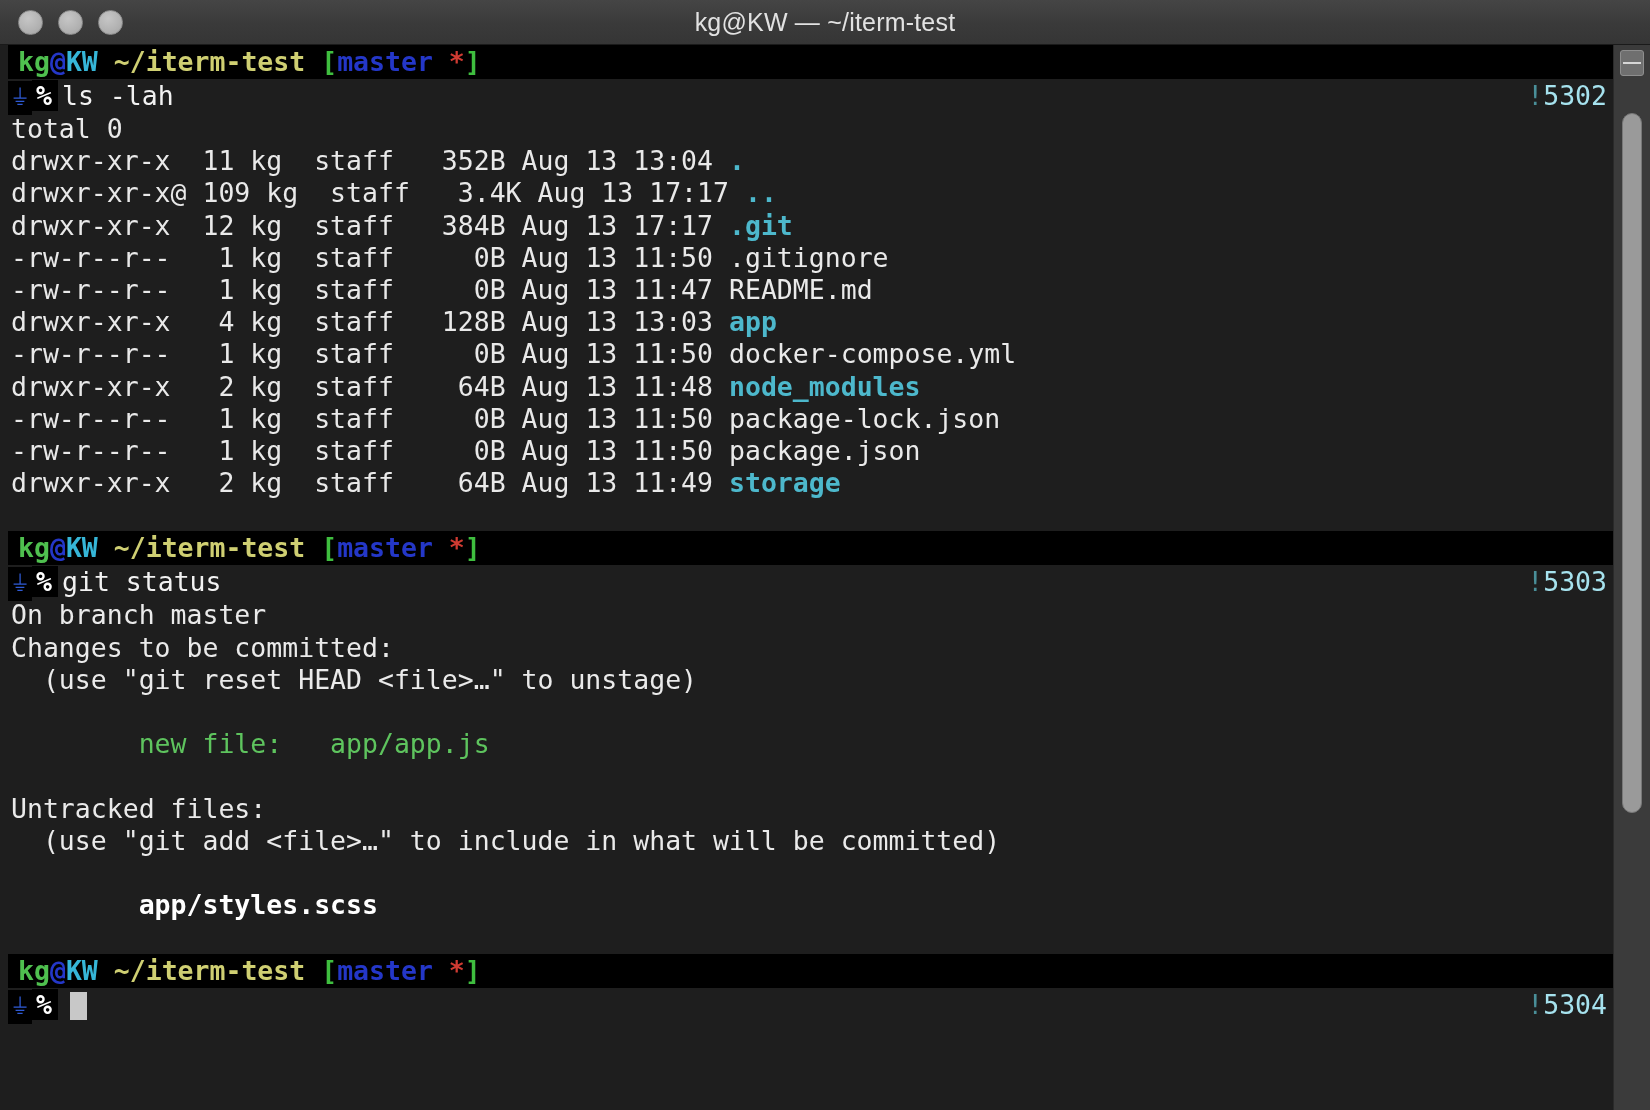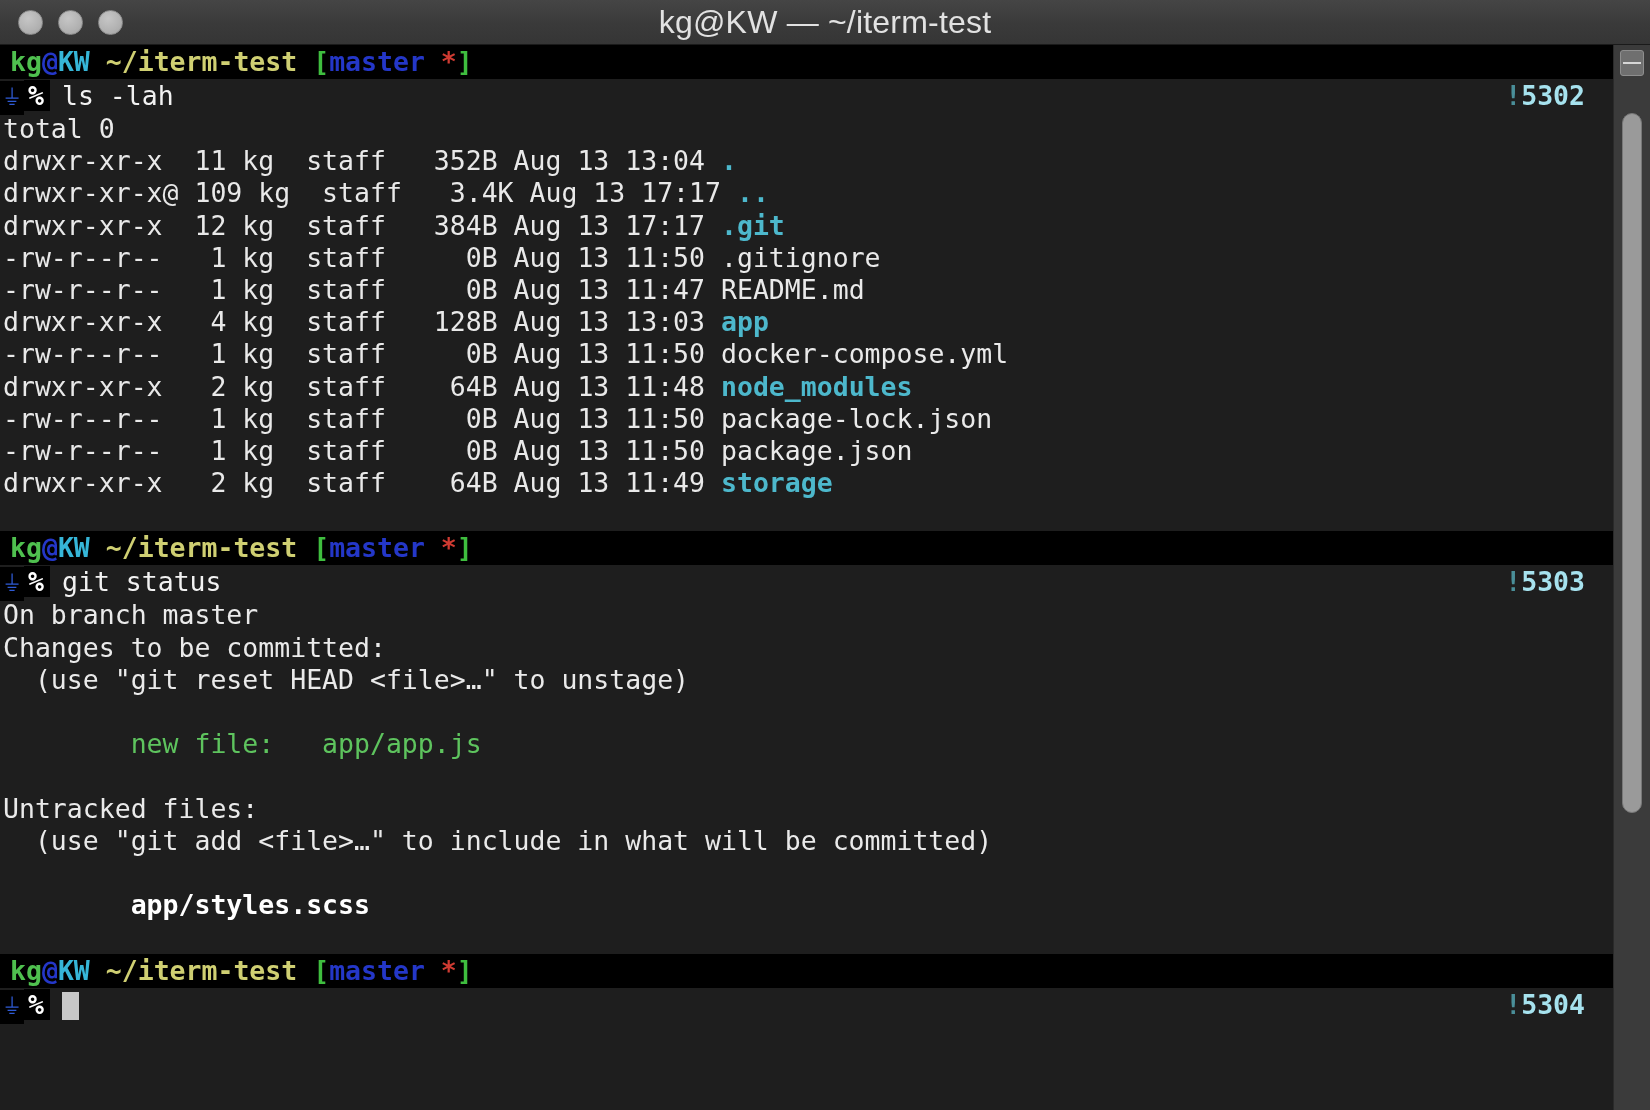--- a/index.html
+++ b/index.html
@@ -47,32 +47,33 @@
     background: radial-gradient(circle at 40% 32%, #c6c6c6 0%, #b2b2b2 60%, #a2a2a2 100%);
     border: 1px solid #8f8f8f;
     box-sizing: border-box;
   }
   .title-text {
     position: absolute;
     left: 0;
     right: 0;
     text-align: center;
     font-family: "Liberation Sans", sans-serif;
-    font-size: 32px;
+    font-size: 25px;
     color: #e2e2e2;
     letter-spacing: 0.2px;
     pointer-events: none;
   }
 
   
   .term-wrap {
     position: relative;
     flex: 1 1 auto;
     display: flex;
     overflow: hidden;
+    margin-left: 8px;
   }
   .terminal {
     position: relative;
     flex: 1 1 auto;
     background: #1e1e1e;
     padding: 0;
     overflow: hidden;
     font-family: "DejaVu Sans Mono", monospace;
     font-size: 26.5px;
     line-height: 32.2px;
@@ -150,27 +151,27 @@
     font-size: 22px;
   }
   .cmd-pct {
     background: #000000;
     color: #ffffff;
     padding: 0 6px 0 4px;
     font-weight: bold;
   }
   .cmd-text {
     color: #f2f2f2;
-    padding-left: 12px;
+    padding-left: 4px;
   }
   .badge {
     position: absolute;
-    right: 28px;
+    right: 6px;
     top: 0;
-    font-weight: bold;
+    font-weight: normal;
     letter-spacing: 0;
   }
   .badge .bang { color: #4a8f99; }
   .badge .num { color: #a6e2ee; }
 
   .cursor {
     display: inline-block;
     width: 17px;
     height: 28px;
     background: #c8c8c8;

